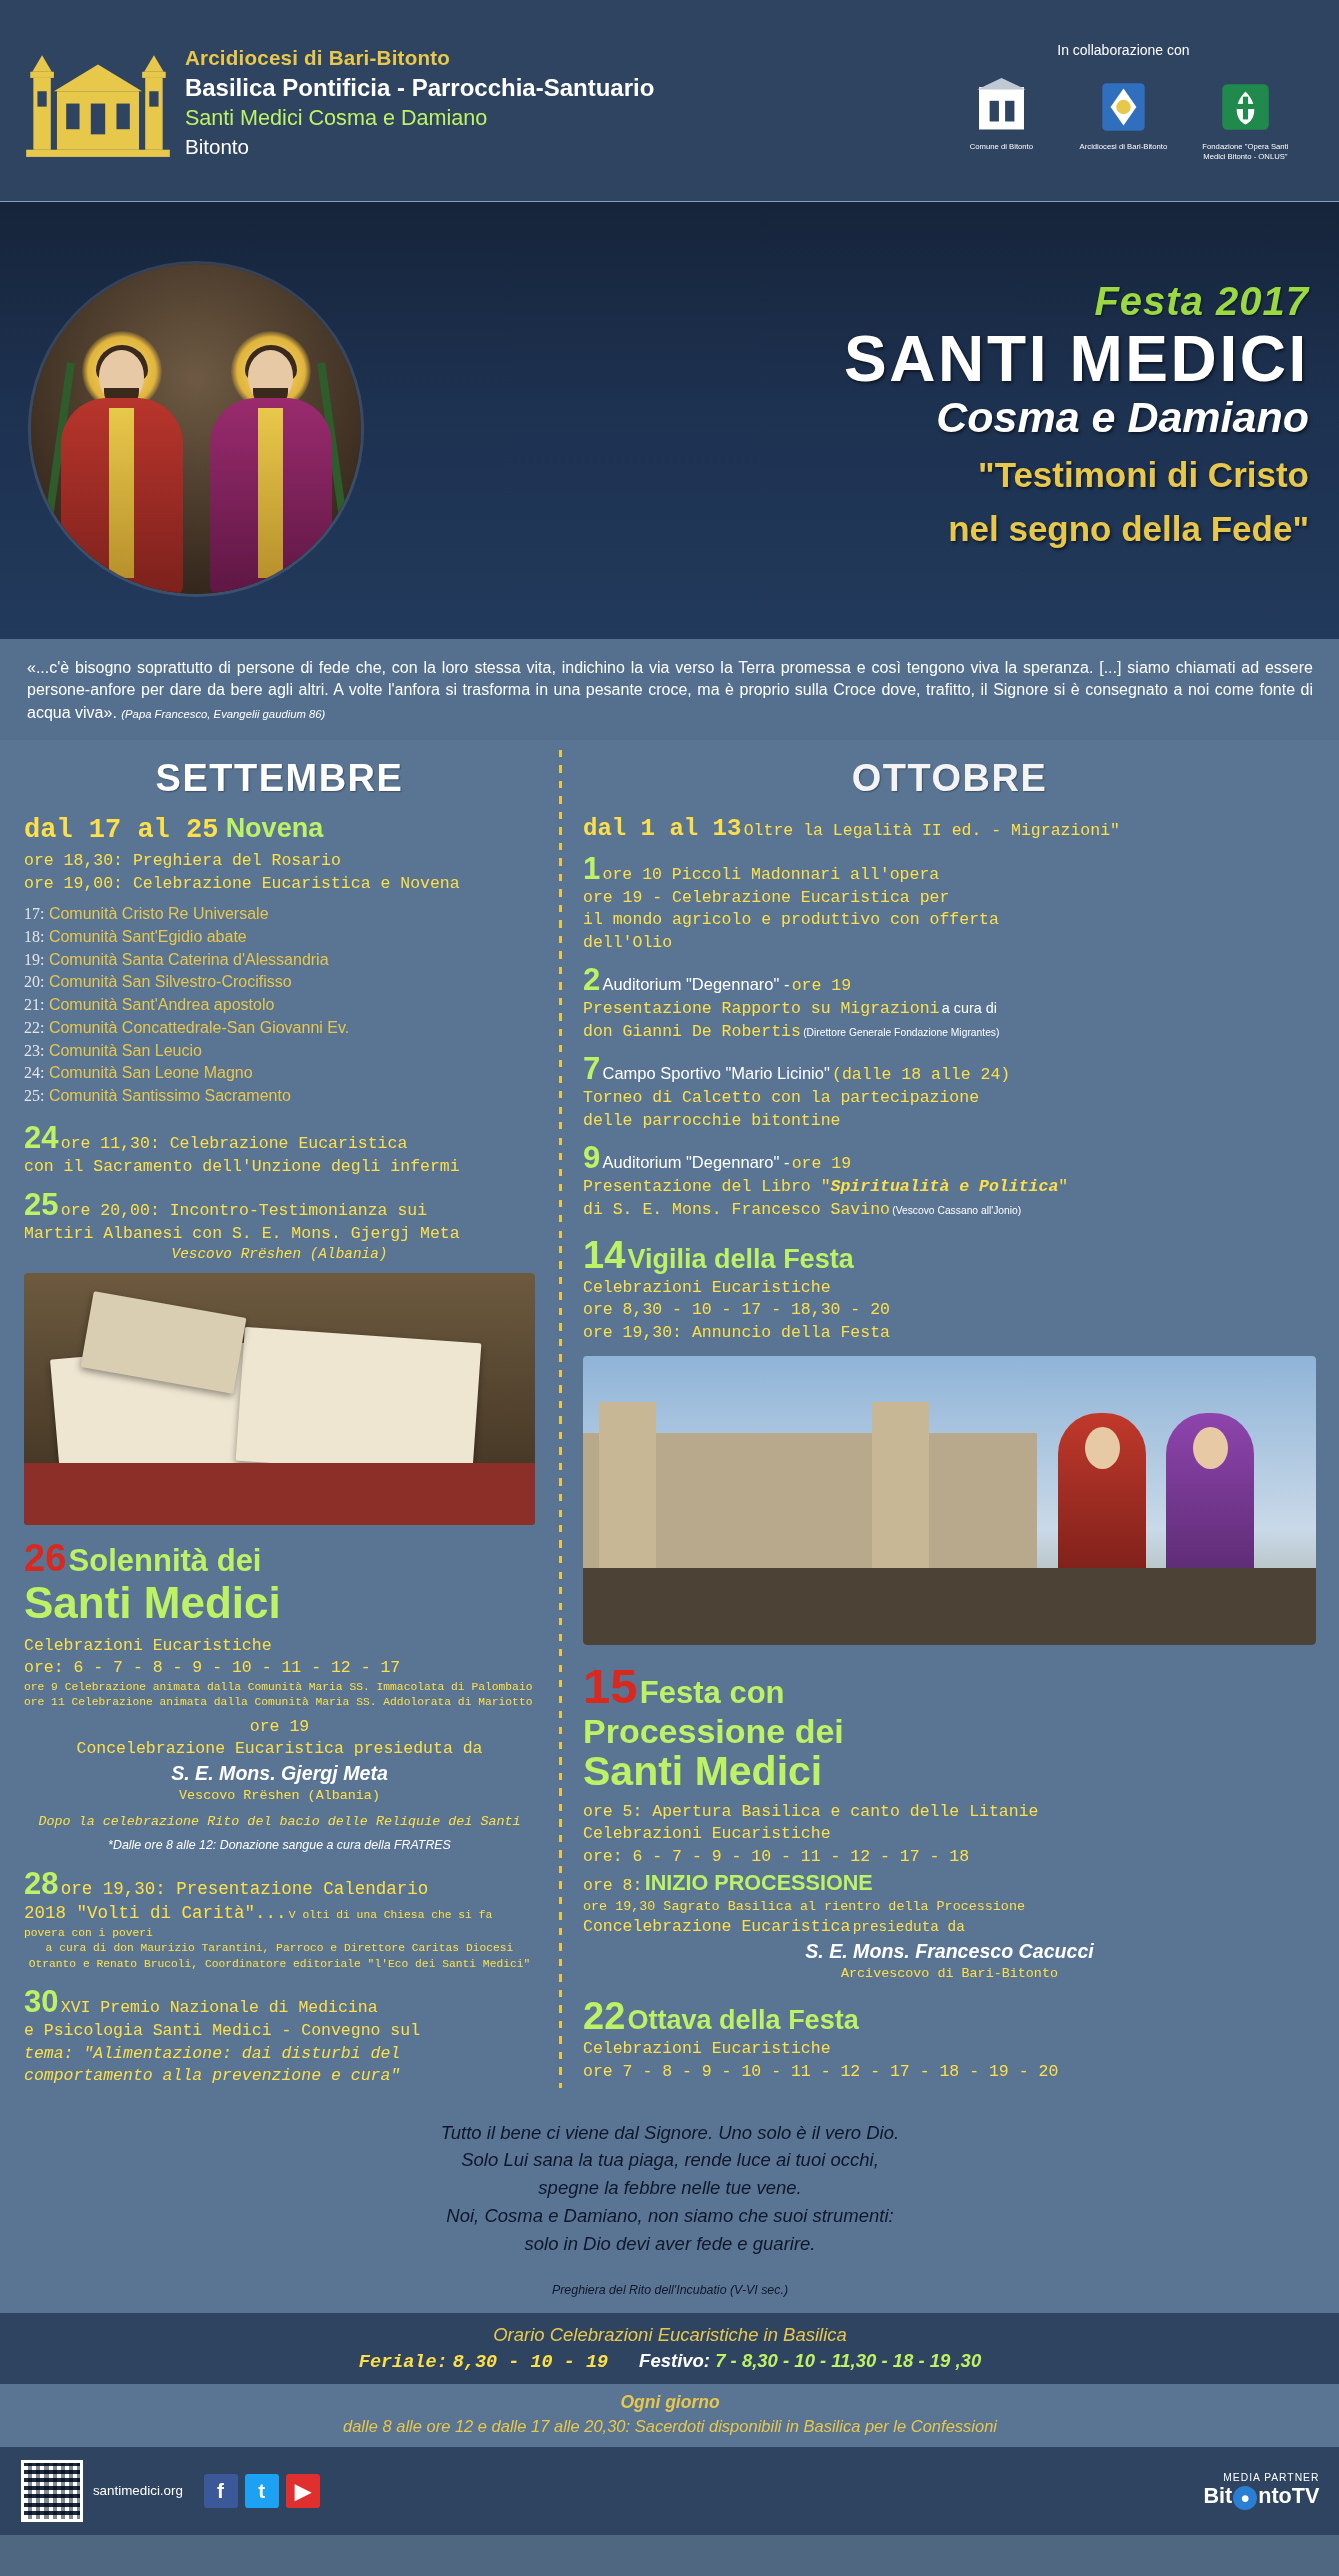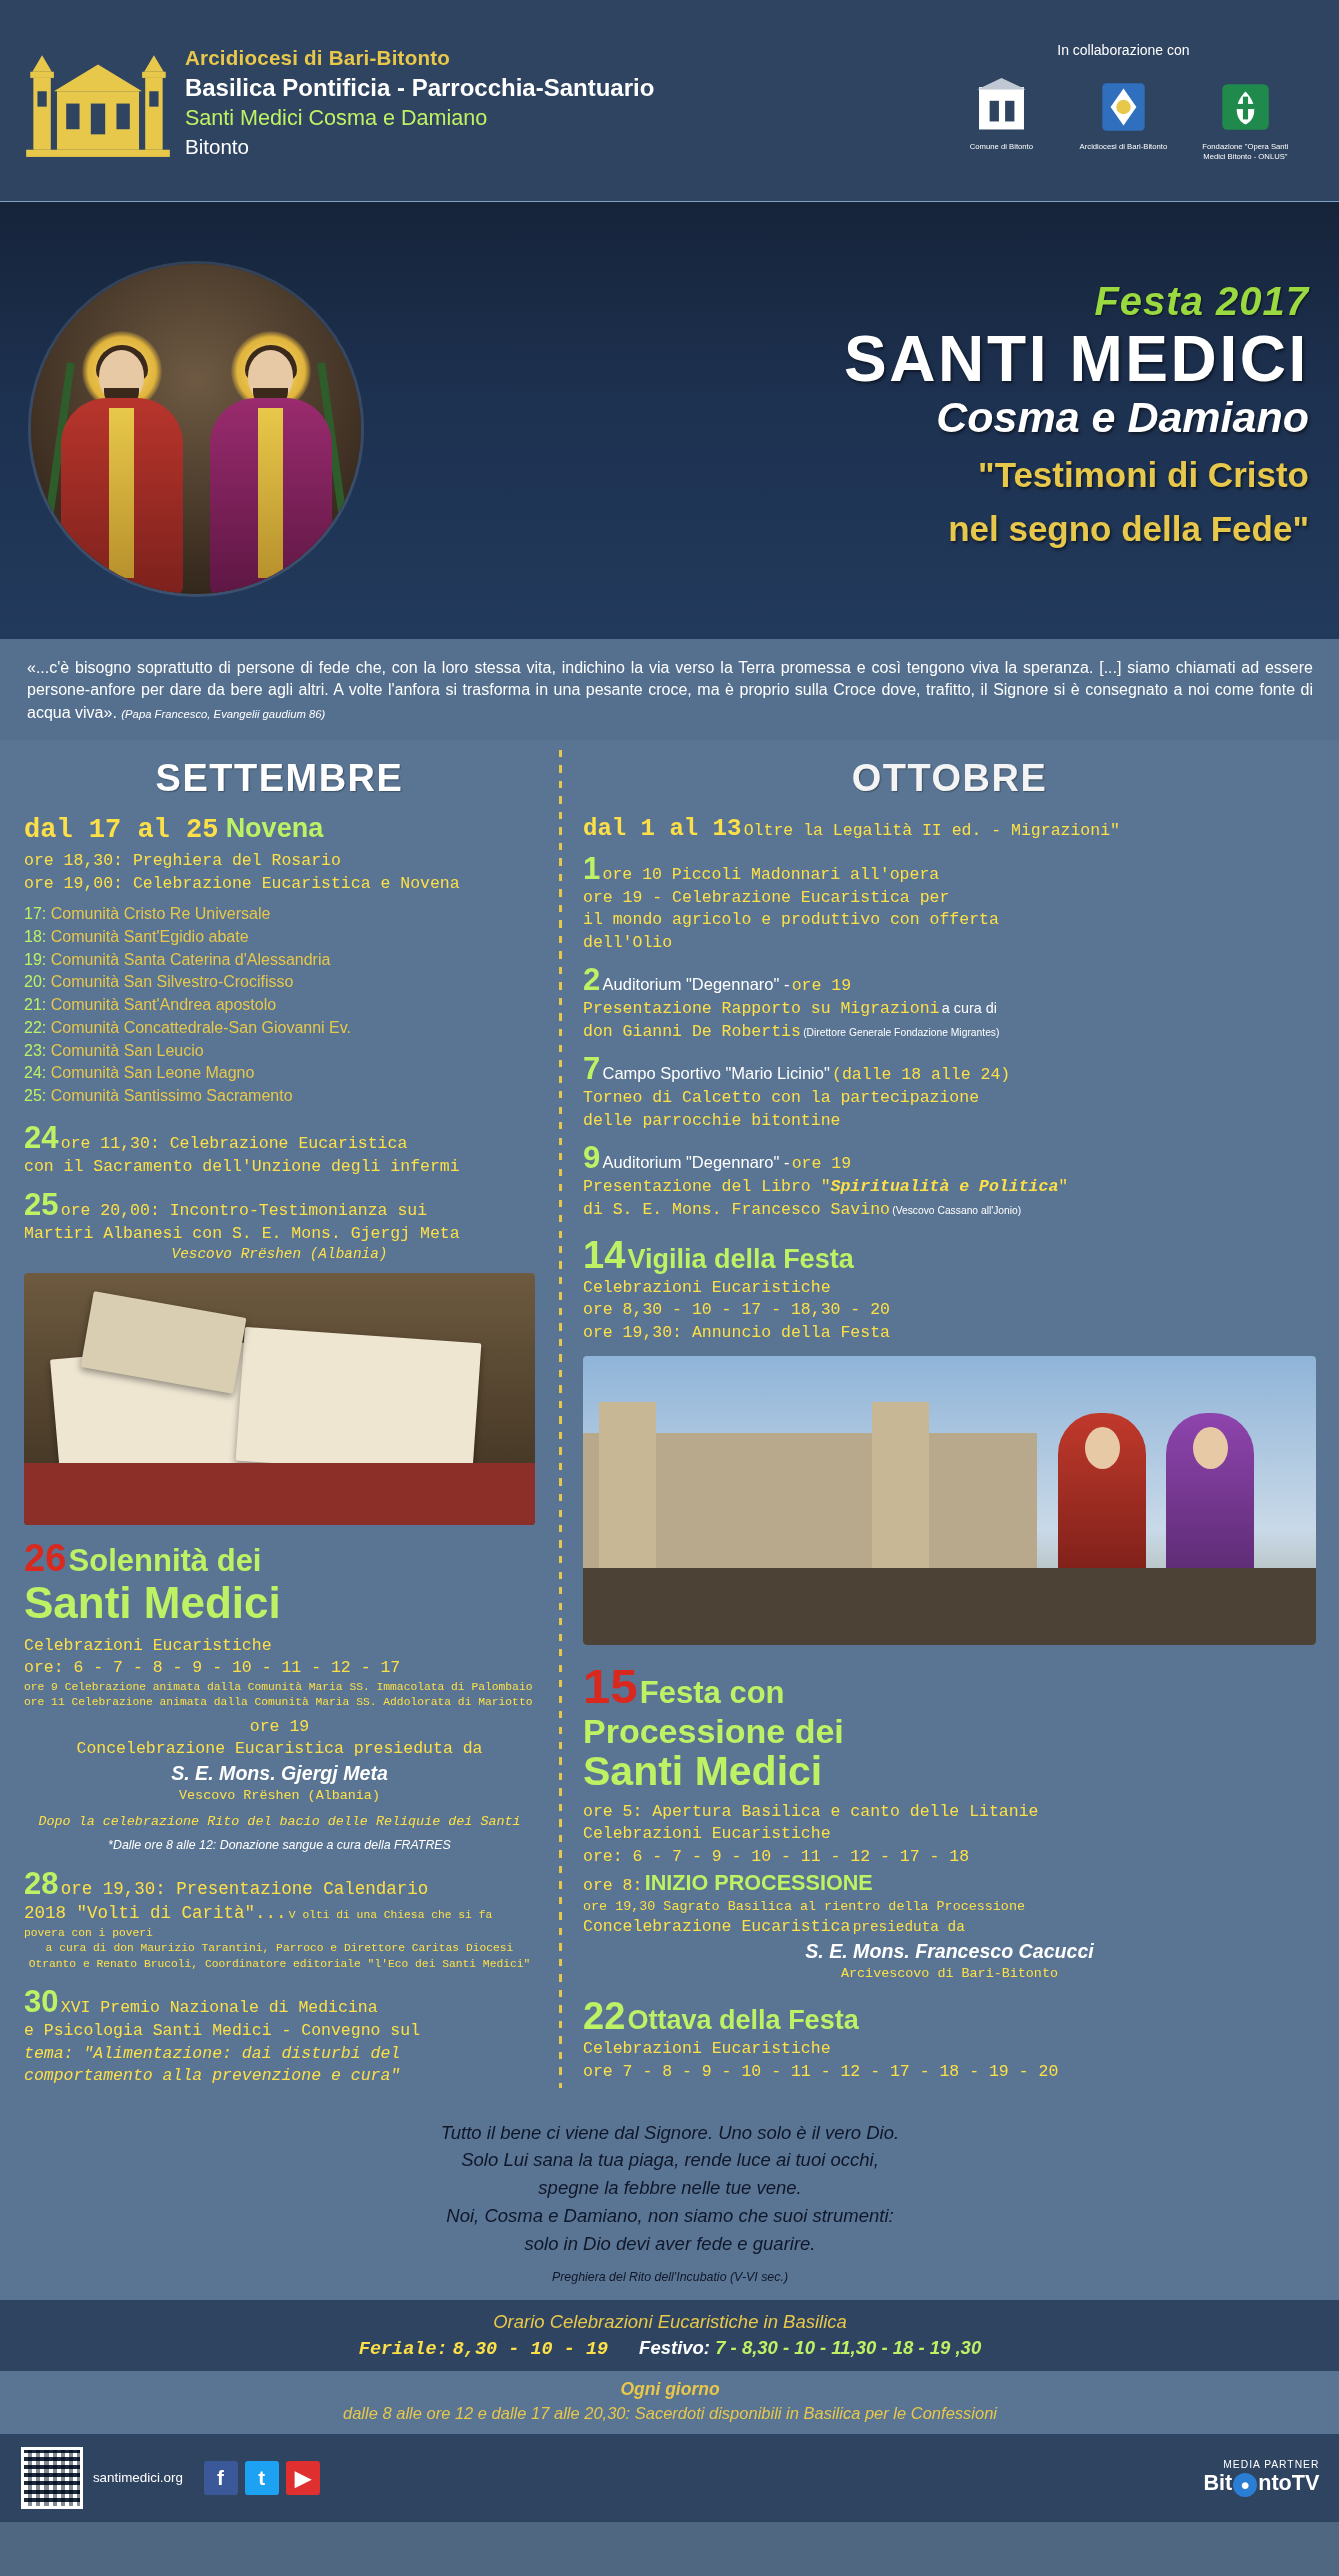--- a/index.html
+++ b/index.html
@@ -129,21 +129,21 @@
   .s60 { font-size:31px; }
   .ital { font-style:italic; }
   .bold { font-weight:bold; }
   .center { text-align:center; }
   .mt10 { margin-top:5.2px; }
   .mt16 { margin-top:8.2px; }
   .mt24 { margin-top:12.4px; }
 
   .novena-head { display:flex; align-items:baseline; gap:7.2px; }
   .comm-list div { font-size:16px; color:#e8c84a; line-height:1.42; }
-  .comm-list .num { color:#bef264; }
+  .comm-list .num { color:#e5e5e5;font-family:Liberation Serif, serif; }
 
   
   .photo { width:100%; border-radius:4.1px; overflow:hidden; position:relative; }
   .photo-books { height:252px; background:linear-gradient(180deg,#6d5a3f 0%, #3c2f20 100%); }
   .photo-books .book { position:absolute; background:#efe6d2; border-radius:2.1px; box-shadow:0 3.1px 7.2px rgba(0,0,0,.4); }
   .photo-books .b1 { left:31px; top:77px; width:216px; height:124px; transform:rotate(-5deg); }
   .photo-books .b2 { left:216px; top:62px; width:237px; height:134px; transform:rotate(4deg); }
   .photo-books .b3 { left:62px; top:31px; width:155px; height:77px; transform:rotate(10deg); background:#d9cdb2;}
   .photo-books .cloth { position:absolute; left:0; right:0; bottom:0; height:62px; background:#8c2f28; }
 
@@ -160,21 +160,21 @@
   
   .footer-quote {
     background:#5a7593;
     padding:20.6px 31px 13.4px 31px;
     text-align:center;
     color:#0f172a;
     font-size:18.5px;
     font-style:italic;
     line-height:1.5;
   }
-  .footer-quote .prayer-src { font-size:12.4px; margin-top:11px;text-align:center; }
+  .footer-quote .prayer-src { font-size:12.4px; margin-top:24px;text-align:center; }
 
   .orario {
     background:#2f4460;
     text-align:center;
     padding:10.3px 5.2px 11.3px 5.2px;
   }
   .orario .t1 { color:#e8c84a; font-size:18.5px; font-style:italic; }
   .orario .t2 { font-size:18.5px; font-style:italic; font-weight:bold; margin-top:4.1px; }
 
   .ogni-giorno {

